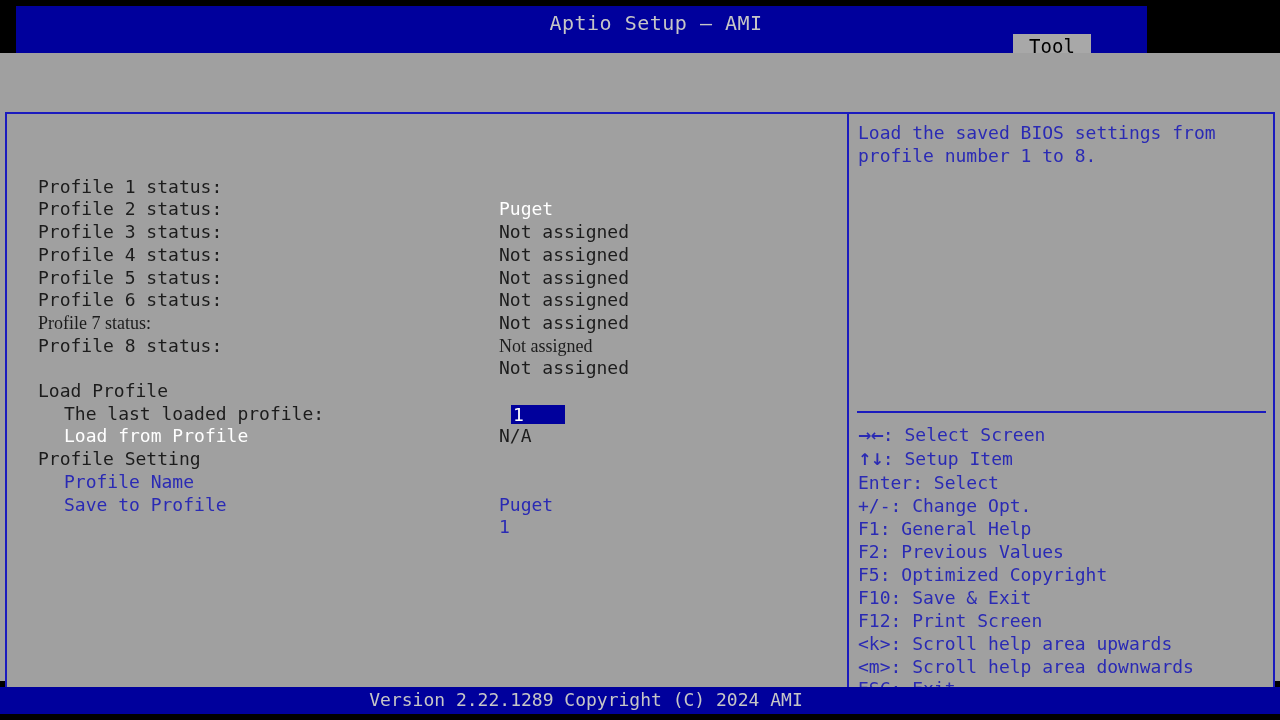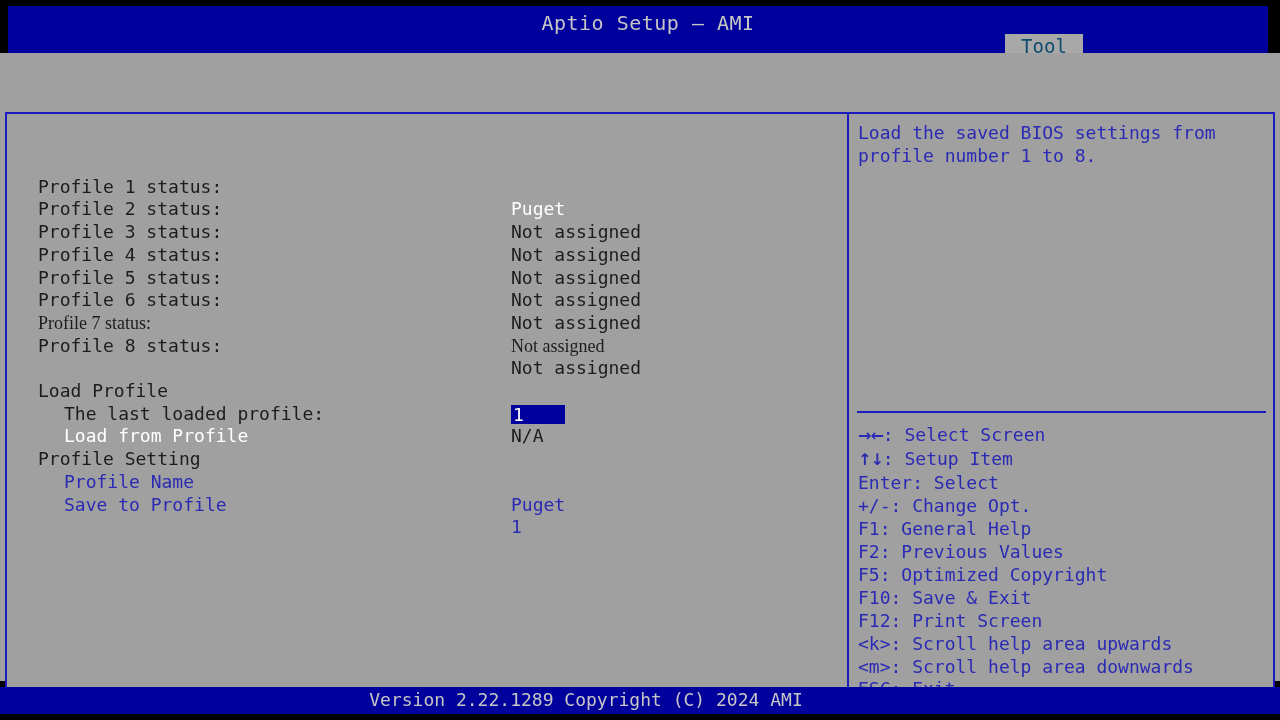--- a/index.html
+++ b/index.html
@@ -25,41 +25,41 @@
   .top-strip {
     position: absolute;
     left: 0; top: 0;
     width: 1280px; height: 6px;
     background: #000000;
   }
 
   
   .titlebar {
     position: absolute;
-    left: 8px; top: 6px;
-    width: 1260px; height: 47px;
+    left: 16px; top: 6px;
+    width: 1131px; height: 47px;
     background: #00009c;
   }
   .title-text {
     position: absolute;
     left: 0; top: 4px;
     width: 1280px;
     text-align: center;
     color: #c6c6c6;
     font-size: 20px;
     letter-spacing: 0.5px;
     line-height: 26px;
     white-space: pre;
   }
   .tab {
     position: absolute;
     left: 997px; top: 28px;
     width: 78px; height: 25px;
     background: #a8a8a8;
-    color: #0c4a6e;
+    color: #000000;
     font-size: 19px;
     line-height: 25px;
     text-align: center;
     box-sizing: border-box;
   }
 
   
   .body-area {
     position: absolute;
     left: 0; top: 53px;
@@ -104,21 +104,21 @@
   .row .label {
     position: absolute;
     left: 30px;
     white-space: pre;
   }
   .row .label.indent {
     left: 56px;
   }
   .row .value {
     position: absolute;
-    left: 503px;
+    left: 491px;
     white-space: pre;
   }
 
   .c-dark  { color: #1c1c1c; }
   .c-white { color: #ffffff; }
   .c-blue  { color: #2a2ab4; }
 
   
   .value-box {
     position: absolute;

